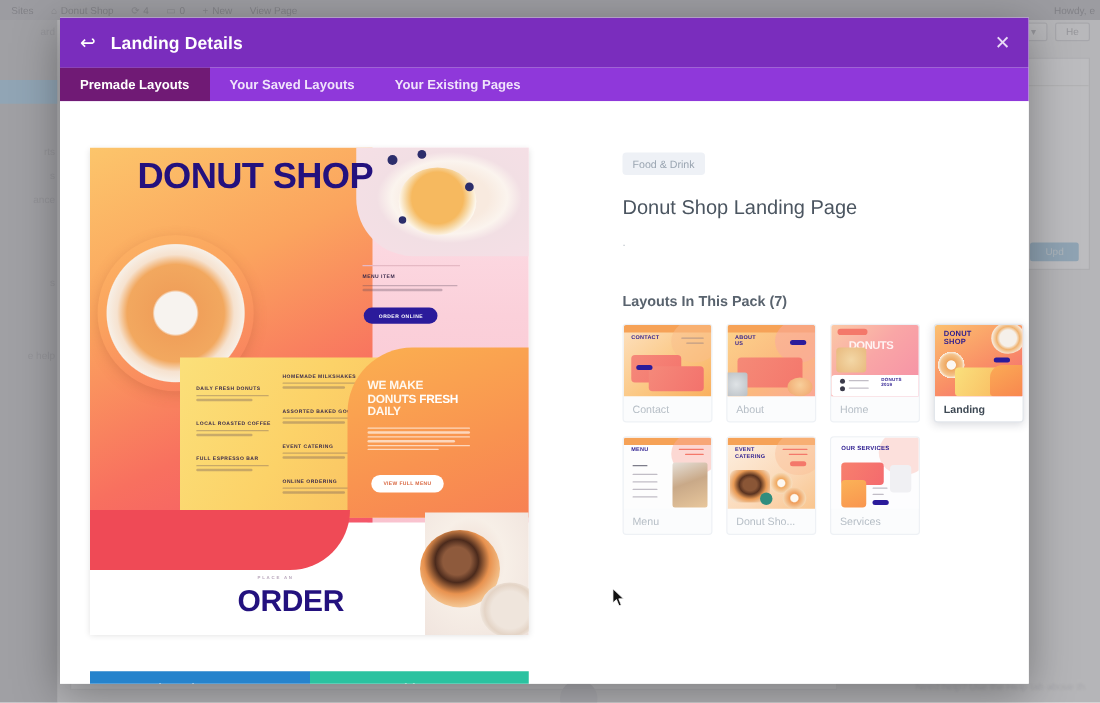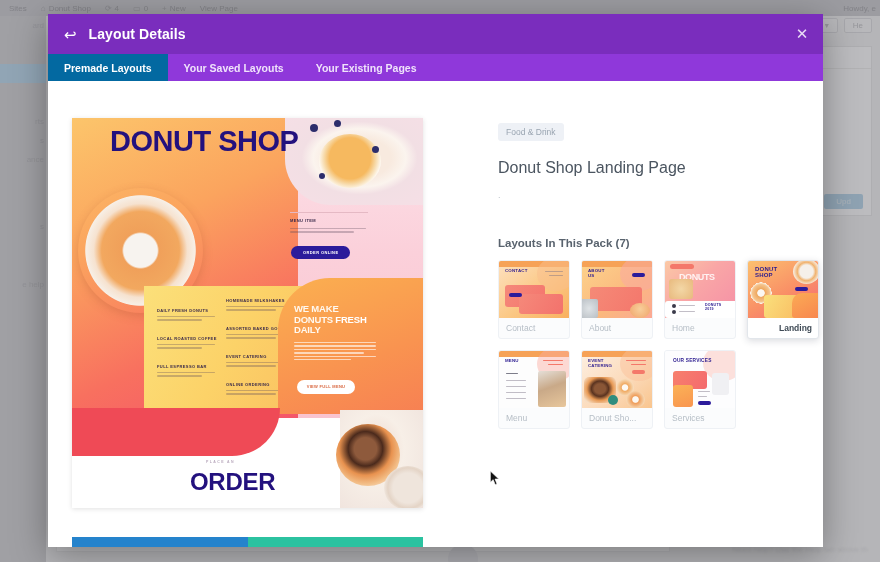--- a/index.html
+++ b/index.html
@@ -90,21 +90,21 @@
     position: absolute; right: 0; top: 0; width: 42px; height: 40px;
     display: flex; align-items: center; justify-content: center;
     color: #e9dcf6; font-size: 15px; font-weight: 300;
   }
 
   #modal-tabs { height: 27px; background: #8f38da; display: flex; align-items: stretch; }
   .tab {
     display: flex; align-items: center; padding: 0 16px;
     color: #f0e3fb; font-size: 10.5px; font-weight: bold; white-space: nowrap;
   }
-  .tab.active { background: #0369a1; color: #ffffff; text-align: right; }
+  .tab.active { background: #701a75; color: #ffffff; text-align: right; }
 
   #modal-body { position: absolute; top: 67px; left: 0; right: 0; bottom: 0; background: #fff; }
 
   
   #preview-pane {
     position: absolute; left: 24px; top: 37px; width: 351px; height: 390px;
     overflow: hidden; background: #fff;
     box-shadow: 0 1px 5px rgba(0,0,0,.12);
   }
   #preview-canvas { position: absolute; inset: 0; }
@@ -224,21 +224,21 @@
     overflow: hidden;
   }
   .pack-card.selected {
     background: #fff; border-color: #e2e6eb; box-shadow: 0 2px 7px rgba(40,50,70,.17);
   }
   .pc-thumb { height: 57px; position: relative; overflow: hidden; }
   .pc-name {
     height: 20px; display: flex; align-items: center; padding-left: 7px;
     font-size: 8.5px; color: #b6bec6; white-space: nowrap;
   }
-  .pack-card.selected .pc-name { color: #3f4a55; font-weight: bold; margin-left: 24px; }
+  .pack-card.selected .pc-name { color: #3f4a55; font-weight: bold; }
 
   
   .t-top { position: absolute; left:0; top:0; right:0; height:6px; background:#f6a257; }
   .t-blob { position: absolute; right:-6px; top:-4px; width:38px; height:34px; border-radius:50%; background:rgba(249,170,160,.55); }
   .t-head { position: absolute; left:6px; top:8px; font-size:4.4px; font-weight:bold; color:#2b1b8f; letter-spacing:.2px; line-height:1.1; }
   .t-btn { position: absolute; width:13px; height:4px; border-radius:2px; background:#2b1b9b; }
   .t-card { position: absolute; border-radius:3px; }
   .t-photo { position: absolute; border-radius:2px; }
   .t-ln { position:absolute; height:1.2px; background:rgba(120,110,130,.45); border-radius:1px; }
 
@@ -349,21 +349,21 @@
     <div id="wp-foot-note">Need help? Use the Help tab above th</div>
   </div>
 </div>
 
 <div id="overlay-dim"></div>
 
 <div id="modal">
 
   <div id="modal-header">
     <span id="back-arrow">↩</span>
-    <span id="modal-title">Layout Details</span>
+    <span id="modal-title">Landing Details</span>
     <span id="close-btn">✕</span>
   </div>
 
   <div id="modal-tabs">
     <div class="tab active">
         <span>Premade Layouts</span>
       </div>
     <div class="tab">
         <span>Your Saved Layouts</span>
       </div>

